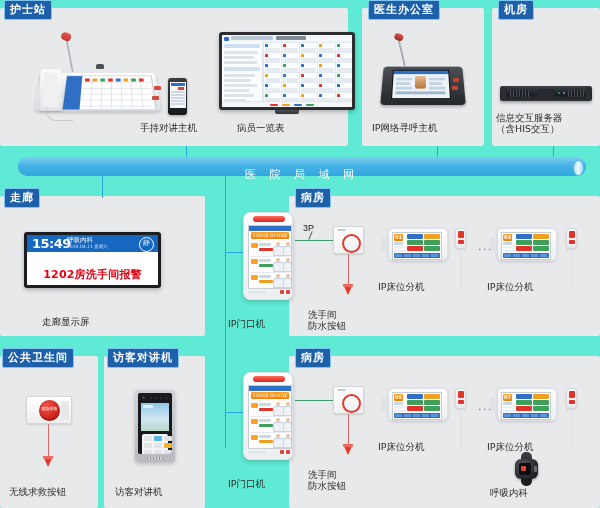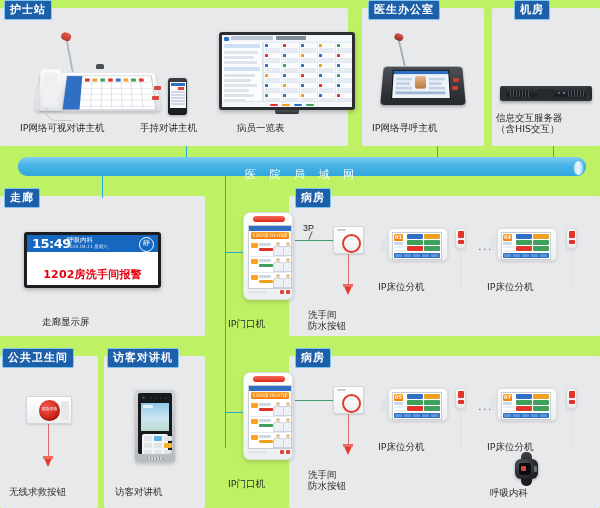--- a/index.html
+++ b/index.html
@@ -2,21 +2,21 @@
 <html><head>
 <meta charset="utf-8">
 <style>
   html,body{margin:0;padding:0;}
   body{
     width:600px;height:508px;overflow:hidden;
     background:#ffffff;
     font-family:"DejaVu Sans","Liberation Sans",sans-serif;
     -webkit-font-smoothing:antialiased;
   }
-  #stage{position:relative;width:600px;height:508px;background:#bef264;}
+  #stage{position:relative;width:600px;height:508px;background:#5eead4;}
 
   
   .panel{position:absolute;background:#e8e9eb;border-radius:2px;}
   .badge{
     position:absolute;background:#1d5fa8;color:#fff;
     font-size:11px;font-weight:bold;line-height:15px;
     padding:1px 5px 2px 5px;letter-spacing:1px;
     border:1px solid #7ec5ef;border-radius:2px;z-index:30;
     white-space:nowrap;
   }
@@ -353,21 +353,21 @@
 <body>
 
 <div id="stage">
 
   <div class="panel" style="left:0;top:8px;width:348px;height:138px;"></div>
   <div class="panel" style="left:362px;top:8px;width:122px;height:138px;"></div>
   <div class="panel" style="left:492px;top:8px;width:108px;height:138px;"></div>
 
   <div class="badge" style="left:4px;top:0;">护士站</div>
   <div class="badge" style="left:368px;top:0;">医生办公室</div>
-  <div class="badge" style="left:514px;top:0;">机房</div>
+  <div class="badge" style="left:498px;top:0;">机房</div>
 
   <div class="nshost" style="left:38px;top:34px;width:126px;height:92px;">
     <div class="ns-base"></div>
     <div class="ns-handset"></div>
     <div class="ns-screen">
       <div class="sbar"></div>
       <div class="grid"></div>
       <div class="ns-dots">
         <i style="left:0;background:#e0332a;"></i>
           <i style="left:8px;background:#f0a020;"></i>
@@ -378,21 +378,20 @@
         <i style="left:48px;background:#3ea05a;"></i>
           <i style="left:56px;background:#e0332a;"></i>
       </div>
     </div>
     <div class="ns-mic-stem"></div>
     <div class="ns-cam"></div>
     <div class="ns-cord"></div>
     <div class="ns-btn" style="left:116px;top:52px;"></div>
     <div class="ns-btn" style="left:114px;top:62px;"></div>
   </div>
-  <div class="caption" style="left:20px;top:122px;width:162px;">IP网络可视对讲主机</div>
 
   <div class="phone" style="left:168px;top:78px;">
     <div class="pscr">
       <b></b>
       <u style="top:5px;"></u>
       <i style="top:9px;"></i>
         <i style="top:12px;"></i>
         <i style="top:15px;"></i>
       <i style="top:18px;"></i>
         <i style="top:21px;"></i>

